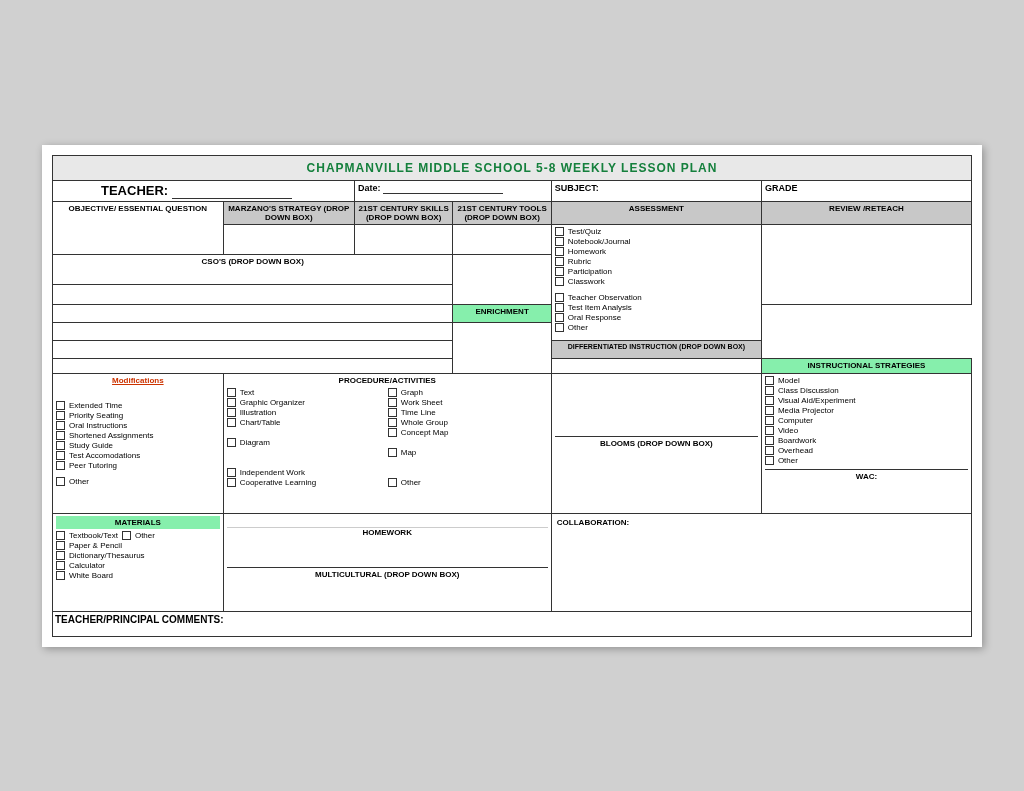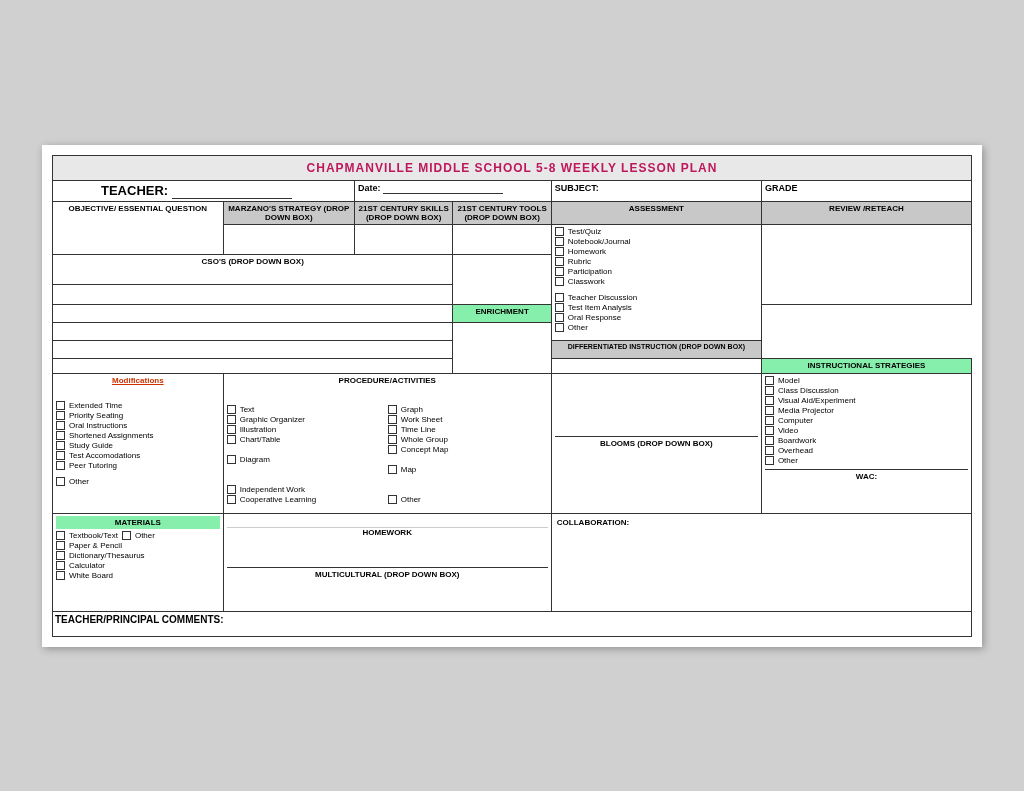--- a/index.html
+++ b/index.html
@@ -24,21 +24,21 @@
     }
     .main-table td, .main-table th {
       border: 1px solid #333;
       padding: 2px 3px;
       vertical-align: top;
     }
     .title-row td {
       text-align: center;
       font-weight: bold;
       font-size: 12px;
-      color: #be185d;
+      color: #15803d;
       letter-spacing: 1px;
       padding: 5px;
       background: #e8e8e8;
     }
     .section-header {
       background: #c8c8c8;
       font-weight: bold;
       text-align: center;
       font-size: 8px;
       padding: 2px;
@@ -160,21 +160,21 @@
                 <span class="small-box"></span>
                 <span>Participation</span>
               </div>
           <div class="checkbox-item">
                 <span class="small-box"></span>
                 <span>Classwork</span>
               </div>
           <div style="height:6px;"></div>
           <div class="checkbox-item">
                 <span class="small-box"></span>
-                <span>Teacher Discussion</span>
+                <span>Teacher Observation</span>
               </div>
           <div class="checkbox-item">
                 <span class="small-box"></span>
                 <span>Test Item Analysis</span>
               </div>
           <div class="checkbox-item">
                 <span class="small-box"></span>
                 <span>Oral Response</span>
               </div>
           <div class="checkbox-item">
@@ -257,21 +257,21 @@
               <span>Peer Tutoring</span>
             </div>
         <div style="height:6px;"></div>
         <div class="checkbox-item">
               <span class="small-box"></span>
               <span>Other</span>
             </div>
       </td>
 
       <td colspan="3" style="vertical-align:top;">
-        <div class="centered-bold" style="margin-bottom:20px;">
+        <div class="centered-bold" style="margin-bottom:3px;">
           <span>PROCEDURE/ACTIVITIES</span>
         </div>
         <div class="proc-two-col">
           <div>
             <div class="checkbox-item">
                   <span class="small-box"></span>
                   <span>Text</span>
                 </div>
             <div class="checkbox-item">
                   <span class="small-box"></span>

